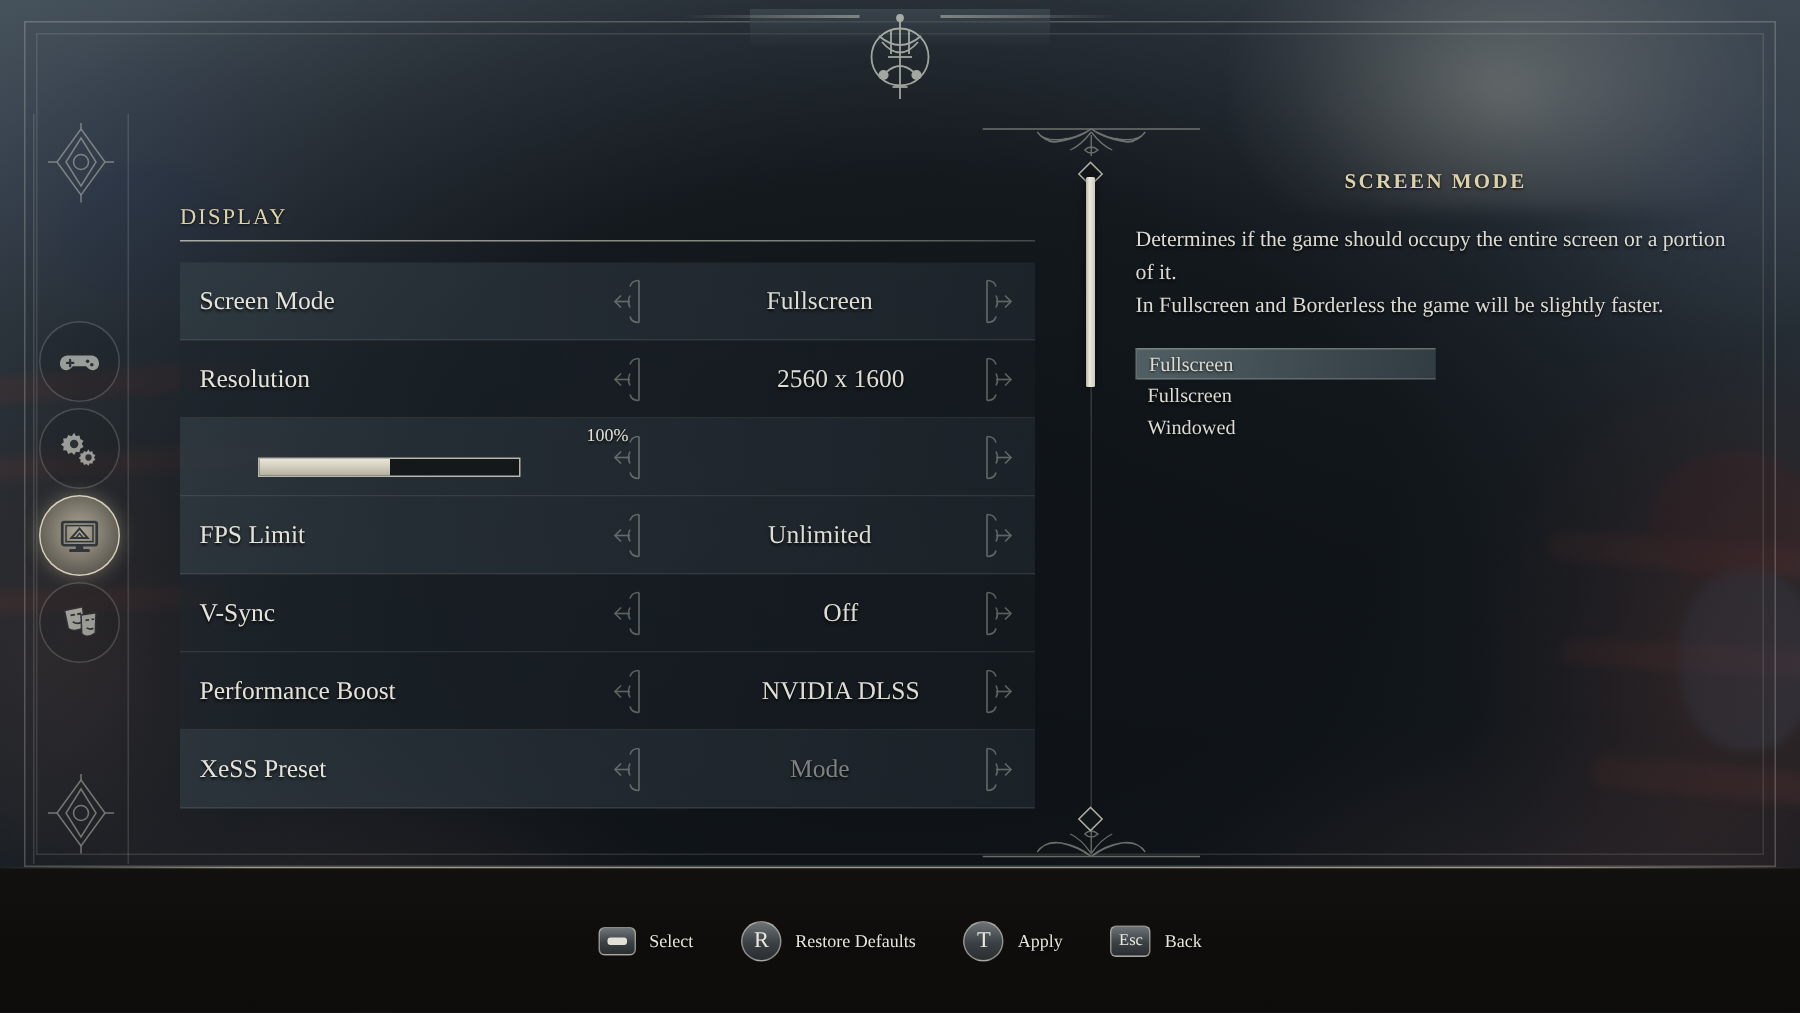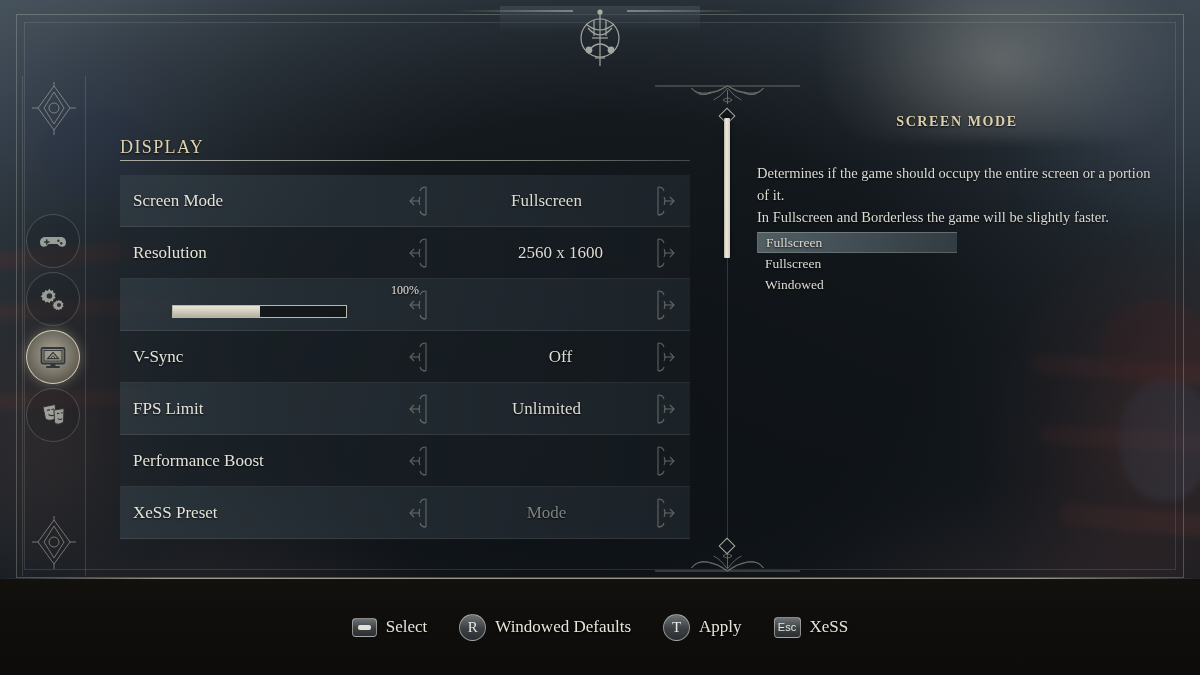--- a/index.html
+++ b/index.html
@@ -96,21 +96,21 @@
     border-color: rgba(234,226,200,0.85);
     box-shadow: 0 0 12px rgba(226,214,176,0.35);
   }
   .rail-icon svg { position: relative; z-index: 2; }
 
   
   .settings-head {
     position: absolute; left: 120px; top: 137px; width: 570px;
   }
   .settings-title {
-    font-size: 18px; letter-spacing: 1.4px; color: #ded2ab;
+    font-size: 15px; letter-spacing: 1.4px; color: #ded2ab;
     font-variant: small-caps; text-transform: uppercase;
     text-shadow: 0 1px 2px rgba(0,0,0,.8);
   }
   .settings-rule {
     position: absolute; left: 0; top: 23px; width: 570px; height: 1px;
     background: linear-gradient(90deg, rgba(214,214,200,0.75), rgba(214,214,200,0.55) 70%, rgba(214,214,200,0.25));
   }
 
   .rows { position: absolute; left: 120px; top: 175px; width: 570px; }
   .row {
@@ -176,21 +176,21 @@
   .orn-bot { position: absolute; left: 655px; top: 538px; width: 145px; height: 36px; opacity: .55; }
 
   
   .desc { position: absolute; left: 757px; top: 114px; width: 400px; }
   .desc-title {
     text-align: center; font-size: 14px; letter-spacing: 1.6px;
     color: #ddd1ab; font-weight: bold;
     text-shadow: 0 1px 2px rgba(0,0,0,.85);
   }
   .desc-body {
-    margin-top: 32px; font-size: 14.5px; line-height: 22px;
+    margin-top: 19px; font-size: 14.5px; line-height: 22px;
     color: #dcdbd2; text-shadow: 0 1px 2px rgba(0,0,0,.85);
   }
   .desc-body p { margin: 0; }
   .options { position: absolute; left: 757px; top: 232px; width: 200px; }
   .option {
     height: 21px; padding: 0 0 0 8px;
     display: flex; align-items: center;
     font-size: 13.5px; color: #dddcd3;
     text-shadow: 0 1px 2px rgba(0,0,0,.85);
   }
@@ -207,27 +207,27 @@
     background: linear-gradient(90deg, rgba(190,186,162,0.0), rgba(200,196,172,0.75) 14%, rgba(200,196,172,0.75) 86%, rgba(190,186,162,0.0));
   }
   .footer {
     position: absolute; left: 0; right: 0; top: 579px; bottom: 0;
     background: linear-gradient(180deg, #13110e 0%, #100e0c 40%, #0d0c0a 100%);
     display: flex; align-items: center; justify-content: center;
     gap: 32px;
   }
   .hint { display: flex; align-items: center; gap: 9px; }
   .hint-label {
-    font-size: 17px; color: #e6e5dc;
+    font-size: 12px; color: #e6e5dc;
     text-shadow: 0 1px 2px rgba(0,0,0,.9);
   }
   .key {
     display: flex; align-items: center; justify-content: center;
     color: #e9e8df; font-size: 13px;
-    font-family: Liberation Sans, sans-serif;
+    font-family: Liberation Serif, serif;
     background: linear-gradient(180deg, #6d7277, #3b4044 55%, #2a2e31);
     border: 1px solid rgba(216,214,200,0.55);
   }
   .key.round { width: 27px; height: 27px; border-radius: 50%; font-family: "Liberation Serif", serif; font-size: 15px; }
   .key.rect  { width: 27px; height: 21px; border-radius: 4px; font-size: 11px; }
   .key.wide  { width: 25px; height: 19px; border-radius: 4px; }
   .key.wide .bar { width: 13px; height: 5px; border-radius: 2px; background: #e3e1d6; }
 </style>
 </head>
 <body>
@@ -420,20 +420,42 @@
               <path d="M12 13 q2 4 0 8"></path>
             </g>
           </svg></div>
         <div class="slider-wrap">
           <div class="slider-pct">100%</div>
           <div class="slider-track">
             <div class="slider-fill" style="width: 50%;"></div>
           </div>
         </div>
       </div>
+      <div class="row shade">
+        <div class="row-label">FPS Limit</div>
+        <div class="arrow-l"><svg viewBox="0 0 26 34" width="26" height="34">
+            <g stroke="#c9cbc0" stroke-width="1.1" fill="none">
+              <path d="M20 3 L20 31"></path>
+              <path d="M20 3 q-5 0 -6 4 M20 31 q-5 0 -6 -4"></path>
+              <path d="M14 17 L4 17"></path>
+              <path d="M8 13 L4 17 L8 21"></path>
+              <path d="M14 13 q-2 4 0 8"></path>
+            </g>
+          </svg></div>
+        <div class="arrow-r"><svg viewBox="0 0 26 34" width="26" height="34">
+            <g stroke="#c9cbc0" stroke-width="1.1" fill="none">
+              <path d="M6 3 L6 31"></path>
+              <path d="M6 3 q5 0 6 4 M6 31 q5 0 6 -4"></path>
+              <path d="M12 17 L22 17"></path>
+              <path d="M18 13 L22 17 L18 21"></path>
+              <path d="M12 13 q2 4 0 8"></path>
+            </g>
+          </svg></div>
+        <div class="row-value">Unlimited</div>
+      </div>
       <div class="row dark">
         <div class="row-label">V-Sync</div>
         <div class="arrow-l"><svg viewBox="0 0 26 34" width="26" height="34">
             <g stroke="#c9cbc0" stroke-width="1.1" fill="none">
               <path d="M20 3 L20 31"></path>
               <path d="M20 3 q-5 0 -6 4 M20 31 q-5 0 -6 -4"></path>
               <path d="M14 17 L4 17"></path>
               <path d="M8 13 L4 17 L8 21"></path>
               <path d="M14 13 q-2 4 0 8"></path>
             </g>
@@ -442,62 +464,41 @@
             <g stroke="#c9cbc0" stroke-width="1.1" fill="none">
               <path d="M6 3 L6 31"></path>
               <path d="M6 3 q5 0 6 4 M6 31 q5 0 6 -4"></path>
               <path d="M12 17 L22 17"></path>
               <path d="M18 13 L22 17 L18 21"></path>
               <path d="M12 13 q2 4 0 8"></path>
             </g>
           </svg></div>
         <div class="row-value">Off</div>
       </div>
-      <div class="row shade">
-        <div class="row-label">FPS Limit</div>
-        <div class="arrow-l"><svg viewBox="0 0 26 34" width="26" height="34">
-            <g stroke="#c9cbc0" stroke-width="1.1" fill="none">
-              <path d="M20 3 L20 31"></path>
-              <path d="M20 3 q-5 0 -6 4 M20 31 q-5 0 -6 -4"></path>
-              <path d="M14 17 L4 17"></path>
-              <path d="M8 13 L4 17 L8 21"></path>
-              <path d="M14 13 q-2 4 0 8"></path>
-            </g>
-          </svg></div>
-        <div class="arrow-r"><svg viewBox="0 0 26 34" width="26" height="34">
-            <g stroke="#c9cbc0" stroke-width="1.1" fill="none">
-              <path d="M6 3 L6 31"></path>
-              <path d="M6 3 q5 0 6 4 M6 31 q5 0 6 -4"></path>
-              <path d="M12 17 L22 17"></path>
-              <path d="M18 13 L22 17 L18 21"></path>
-              <path d="M12 13 q2 4 0 8"></path>
-            </g>
-          </svg></div>
-        <div class="row-value">Unlimited</div>
-      </div>
       <div class="row dark">
         <div class="row-label">Performance Boost</div>
         <div class="arrow-l"><svg viewBox="0 0 26 34" width="26" height="34">
             <g stroke="#c9cbc0" stroke-width="1.1" fill="none">
               <path d="M20 3 L20 31"></path>
               <path d="M20 3 q-5 0 -6 4 M20 31 q-5 0 -6 -4"></path>
               <path d="M14 17 L4 17"></path>
               <path d="M8 13 L4 17 L8 21"></path>
               <path d="M14 13 q-2 4 0 8"></path>
             </g>
           </svg></div>
         <div class="arrow-r"><svg viewBox="0 0 26 34" width="26" height="34">
             <g stroke="#c9cbc0" stroke-width="1.1" fill="none">
               <path d="M6 3 L6 31"></path>
               <path d="M6 3 q5 0 6 4 M6 31 q5 0 6 -4"></path>
               <path d="M12 17 L22 17"></path>
               <path d="M18 13 L22 17 L18 21"></path>
               <path d="M12 13 q2 4 0 8"></path>
             </g>
           </svg></div>
+        <div class="row-value">NVIDIA DLSS</div>
       </div>
       <div class="row shade">
         <div class="row-label">XeSS Preset</div>
         <div class="arrow-l"><svg viewBox="0 0 26 34" width="26" height="34">
             <g stroke="#c9cbc0" stroke-width="1.1" fill="none">
               <path d="M20 3 L20 31"></path>
               <path d="M20 3 q-5 0 -6 4 M20 31 q-5 0 -6 -4"></path>
               <path d="M14 17 L4 17"></path>
               <path d="M8 13 L4 17 L8 21"></path>
               <path d="M14 13 q-2 4 0 8"></path>
@@ -562,25 +563,25 @@
   <div class="footer-rule"></div>
   <div class="footer" id="footer">
       <div class="hint">
         <div class="key wide">
           <div class="bar"></div>
         </div>
         <div class="hint-label">Select</div>
       </div>
       <div class="hint">
         <div class="key round">R</div>
-        <div class="hint-label">Windowed Defaults</div>
+        <div class="hint-label">Restore Defaults</div>
       </div>
       <div class="hint">
         <div class="key round">T</div>
         <div class="hint-label">Apply</div>
       </div>
       <div class="hint">
         <div class="key rect">Esc</div>
-        <div class="hint-label">XeSS</div>
+        <div class="hint-label">Back</div>
       </div>
     </div>
 
 </div>
 
 </body></html>

